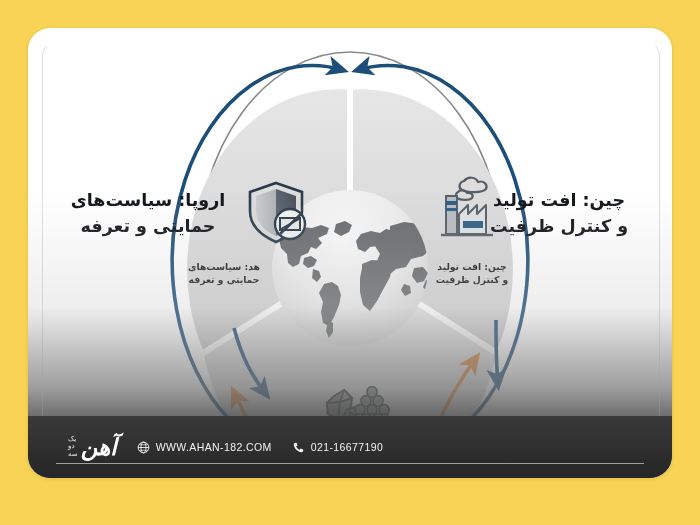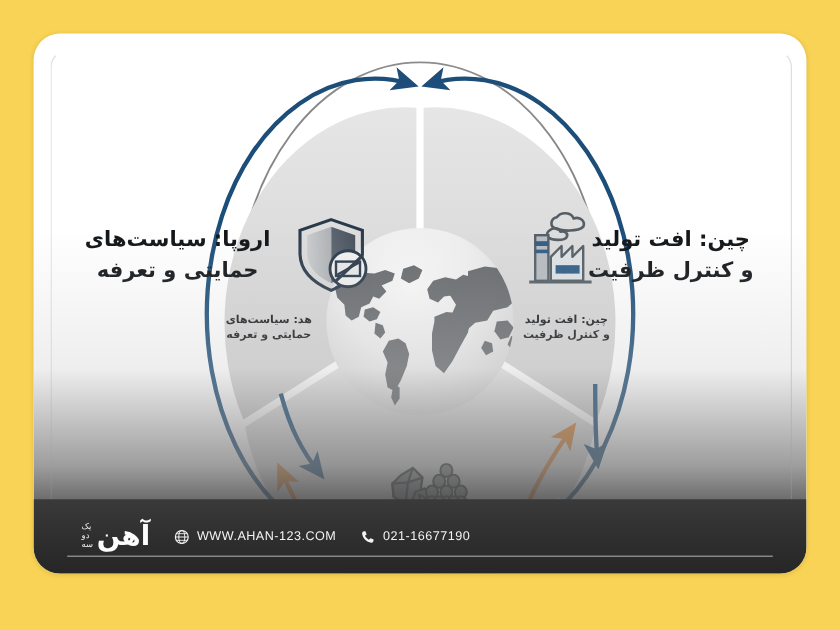--- a/index.html
+++ b/index.html
@@ -93,20 +93,21 @@
     gap: 3px;
     margin-left: 18px;
     color: #ffffff;
   }
   .brand-mark {
     font-size: 23px;
     font-weight: bold;
     letter-spacing: -1px;
     line-height: 1;
     color: #fdfdfd;
+    font-style: italic;
   }
   .brand-sub {
     font-size: 7px;
     line-height: 1.05;
     color: #e9e9e9;
     text-align: left;
   }
   .f-item {
     display: flex;
     align-items: center;
@@ -358,21 +359,21 @@
       <div class="f-item">
         <span class="glyph">
           <svg width="13" height="13" viewBox="0 0 16 16">
             <circle cx="8" cy="8" r="6.6" fill="none" stroke="#f2f2f2" stroke-width="1.2"></circle>
             <ellipse cx="8" cy="8" rx="3.1" ry="6.6" fill="none" stroke="#f2f2f2" stroke-width="1.1"></ellipse>
             <line x1="1.5" y1="8" x2="14.5" y2="8" stroke="#f2f2f2" stroke-width="1.1"></line>
             <line x1="2.6" y1="4.6" x2="13.4" y2="4.6" stroke="#f2f2f2" stroke-width="0.9"></line>
             <line x1="2.6" y1="11.4" x2="13.4" y2="11.4" stroke="#f2f2f2" stroke-width="0.9"></line>
           </svg>
         </span>
-        <span>WWW.AHAN-123.COM</span>
+        <span>WWW.AHAN-182.COM</span>
       </div>
 
       <div class="f-item">
         <span class="glyph">
           <svg width="13" height="13" viewBox="0 0 16 16">
             <path d="M4.2 2.2 C3 2.2 2 3.3 2.2 4.6 C2.9 9.3 6.7 13.1 11.4 13.8 C12.7 14 13.8 13 13.8 11.8
                      L13.8 10.4 L10.6 9.2 L9.2 10.9 C7.6 10 6 8.4 5.1 6.8 L6.8 5.4 L5.6 2.2 Z" fill="#f2f2f2"></path>
           </svg>
         </span>
         <span>021-16677190</span>

